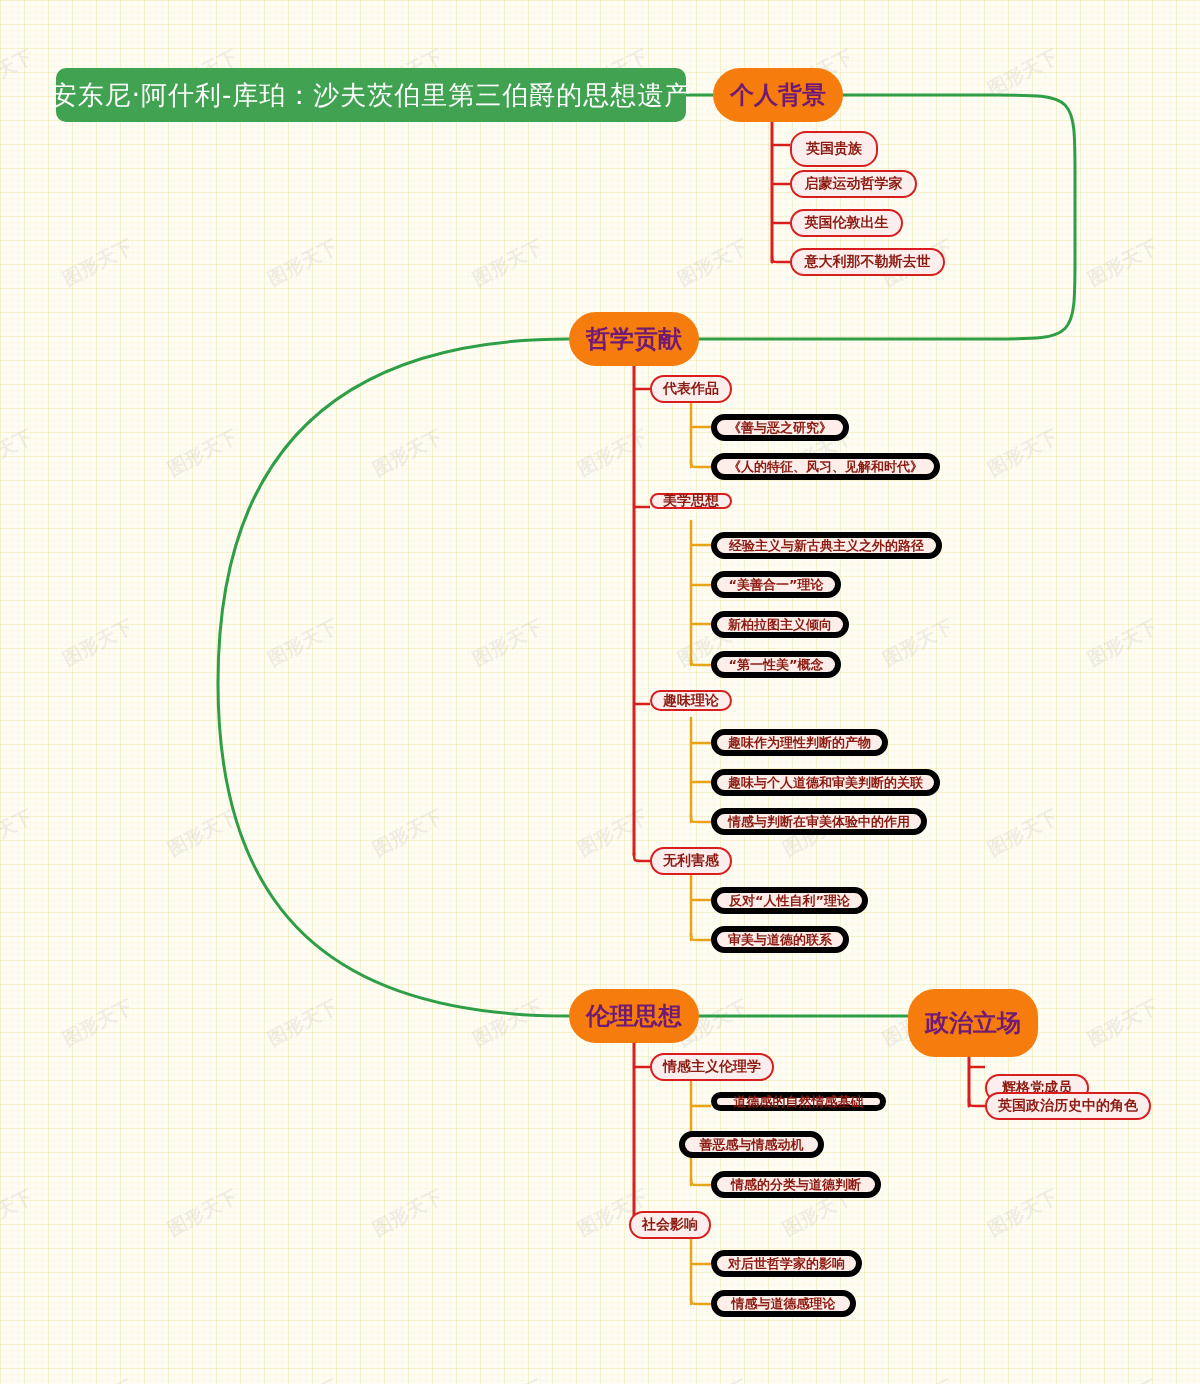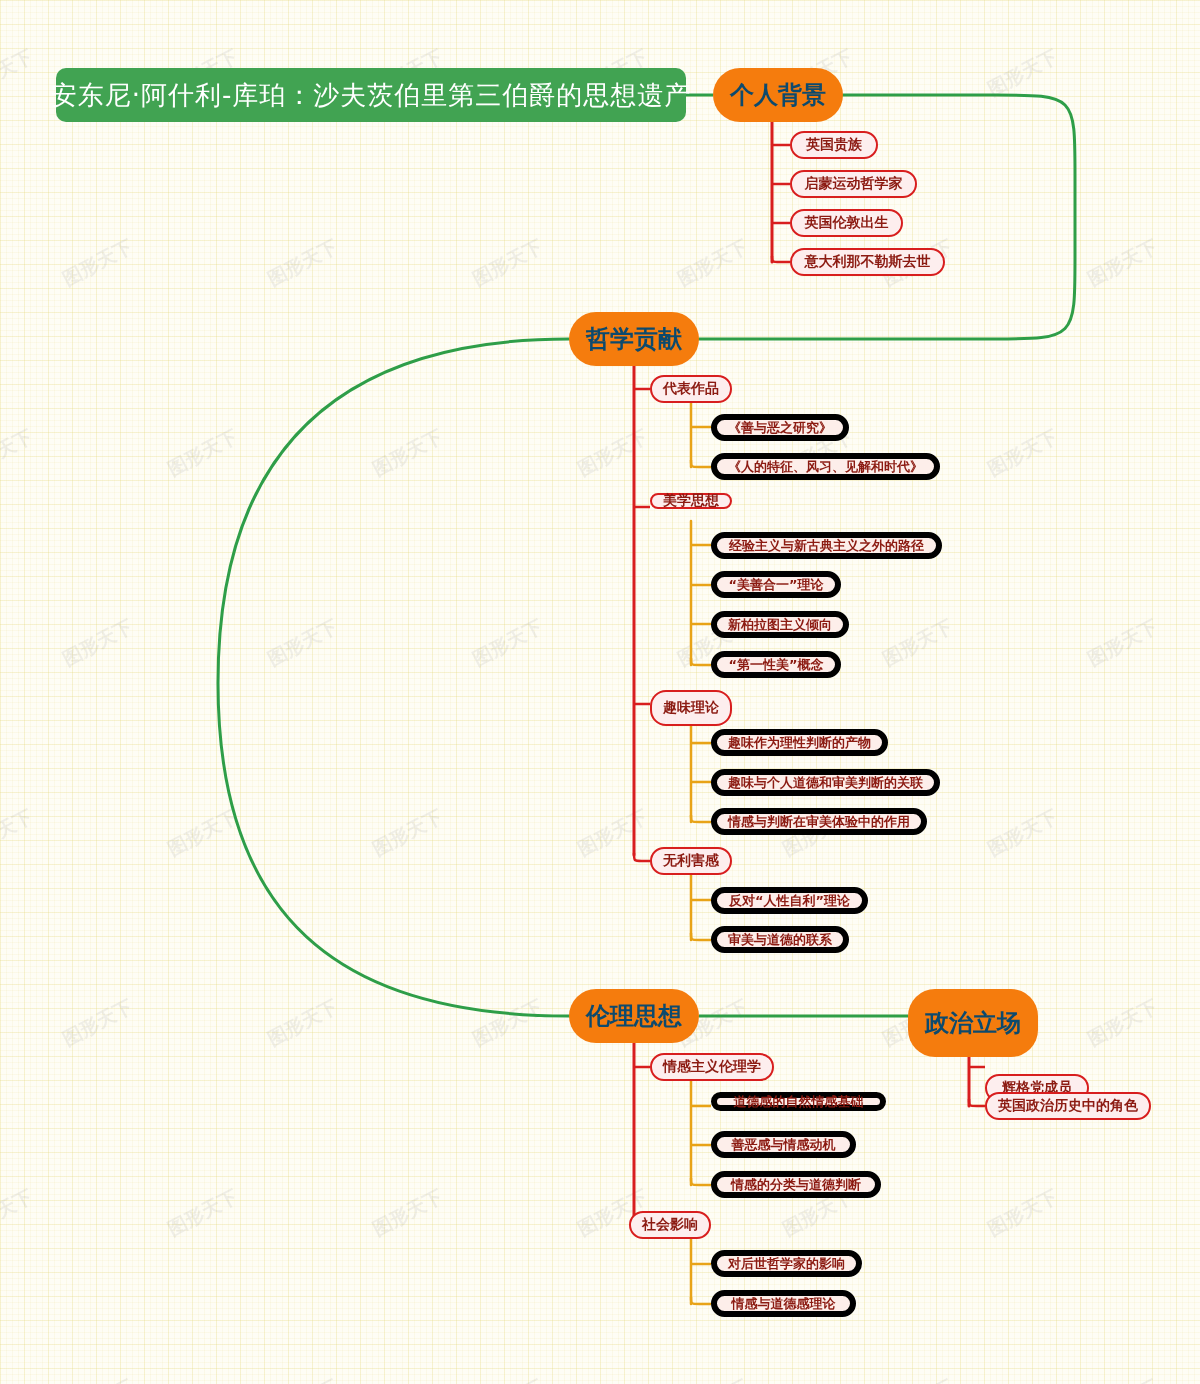--- a/index.html
+++ b/index.html
@@ -32,21 +32,21 @@
 
   
   #root-node{
     left:56px;top:68px;width:630px;height:54px;
     background:#41a352;border-radius:10px;color:#ffffff;
     font-size:26px;letter-spacing:1px;
     font-family:"DejaVu Sans","Liberation Sans",sans-serif;
   }
   
   .lvl1{
-    background:#f57c0d;border-radius:27px;color:#0c4a6e;
+    background:#f57c0d;border-radius:27px;color:#701a75;
     font-size:24px;font-weight:bold;height:54px;
     font-family:"DejaVu Sans","Liberation Sans",sans-serif;
   }
   
   .lvl2{
     background:#fdeeee;border:2px solid #d81e1e;border-radius:16px;
     color:#8c1b12;font-size:14px;font-weight:bold;height:28px;padding:0 11px;
     font-family:"DejaVu Sans","Liberation Sans",sans-serif;
   }
   
@@ -168,49 +168,49 @@
   <path d="M691,1297 C691,1304 691,1304 699,1304 L711,1304" stroke="#e8a317" stroke-width="2.5" fill="none"></path>
 
   <path d="M969,1043 L969,1106" stroke="#d81e1e" stroke-width="3" fill="none" stroke-linecap="round"></path>
   <path d="M969,1067 L985,1067" stroke="#d81e1e" stroke-width="2.5" fill="none"></path>
   <path d="M969,1099 C969,1106 969,1106 977,1106 L985,1106" stroke="#d81e1e" stroke-width="2.5" fill="none"></path>
 </svg>
 
 <div class="node" id="root-node">安东尼·阿什利-库珀：沙夫茨伯里第三伯爵的思想遗产</div>
 
 <div class="node lvl1" style="left: 713px; top: 68px; min-width: 130px; height: 54px;">个人背景</div>
-<div class="node lvl2" style="left: 790px; top: 131px; min-width: 88px; height: 28px;">英国贵族</div>
+<div class="node lvl2" style="left: 790px; top: 131px; min-width: 88px; height: 36px;">英国贵族</div>
 <div class="node lvl2" style="left: 790px; top: 170px; min-width: 127px; height: 28px;">启蒙运动哲学家</div>
 <div class="node lvl2" style="left: 790px; top: 209px; min-width: 113px; height: 28px;">英国伦敦出生</div>
 <div class="node lvl2" style="left: 790px; top: 248px; min-width: 155px; height: 28px;">意大利那不勒斯去世</div>
 
 <div class="node lvl1" style="left: 569px; top: 312px; min-width: 130px; height: 54px;">哲学贡献</div>
 <div class="node lvl2" style="left: 650px; top: 375px; min-width: 82px; height: 28px;">代表作品</div>
 <div class="node lvl3" style="left: 711px; top: 414px; min-width: 124px; height: 27px;">《善与恶之研究》</div>
 <div class="node lvl3" style="left: 711px; top: 453px; min-width: 224px; height: 27px;">《人的特征、风习、见解和时代》</div>
 
 <div class="node lvl2" style="left: 650px; top: 493px; min-width: 82px; height: 16px; text-align: center;">美学思想</div>
 <div class="node lvl3" style="left: 711px; top: 532px; min-width: 231px; height: 27px;">经验主义与新古典主义之外的路径</div>
 <div class="node lvl3" style="left: 711px; top: 571px; min-width: 130px; height: 27px;">“美善合一”理论</div>
 <div class="node lvl3" style="left: 711px; top: 611px; min-width: 130px; height: 27px;">新柏拉图主义倾向</div>
 <div class="node lvl3" style="left: 711px; top: 651px; min-width: 130px; height: 27px;">“第一性美”概念</div>
 
-<div class="node lvl2" style="left: 650px; top: 690px; min-width: 82px; height: 36px;">趣味理论</div>
+<div class="node lvl2" style="left: 650px; top: 690px; min-width: 82px; height: 21px;">趣味理论</div>
 <div class="node lvl3" style="left: 711px; top: 729px; min-width: 175px; height: 27px;">趣味作为理性判断的产物</div>
 <div class="node lvl3" style="left: 711px; top: 769px; min-width: 226px; height: 27px;">趣味与个人道德和审美判断的关联</div>
 <div class="node lvl3" style="left: 711px; top: 808px; min-width: 213px; height: 27px;">情感与判断在审美体验中的作用</div>
 
 <div class="node lvl2" style="left: 650px; top: 847px; min-width: 82px; height: 28px;">无利害感</div>
 <div class="node lvl3" style="left: 711px; top: 887px; min-width: 157px; height: 27px;">反对“人性自利”理论</div>
 <div class="node lvl3" style="left: 711px; top: 926px; min-width: 130px; height: 27px;">审美与道德的联系</div>
 
 <div class="node lvl1" style="left: 569px; top: 989px; min-width: 130px; height: 54px;">伦理思想</div>
 <div class="node lvl2" style="left: 650px; top: 1053px; min-width: 121px; height: 28px;">情感主义伦理学</div>
 <div class="node lvl3" style="left: 711px; top: 1092px; min-width: 175px; height: 19px;">道德感的自然情感基础</div>
-<div class="node lvl3" style="left: 711px; top: 1131px; min-width: 145px; height: 27px;">善恶感与情感动机</div>
+<div class="node lvl3" style="left: 679px; top: 1131px; min-width: 145px; height: 27px;">善恶感与情感动机</div>
 <div class="node lvl3" style="left: 711px; top: 1171px; min-width: 170px; height: 27px;">情感的分类与道德判断</div>
 <div class="node lvl2" style="left: 629px; top: 1211px; min-width: 82px; height: 28px;">社会影响</div>
 <div class="node lvl3" style="left: 711px; top: 1250px; min-width: 145px; height: 27px;">对后世哲学家的影响</div>
 <div class="node lvl3" style="left: 711px; top: 1290px; min-width: 145px; height: 27px;">情感与道德感理论</div>
 
 <div class="node lvl1" style="left: 908px; top: 989px; min-width: 130px; height: 68px;">政治立场</div>
 <div class="node lvl2" style="left: 985px; top: 1053px; min-width: 104px; height: 28px; margin-top: 21px;">辉格党成员</div>
 <div class="node lvl2" style="left: 985px; top: 1092px; min-width: 162px; height: 28px;">英国政治历史中的角色</div>
 
 </body></html>

